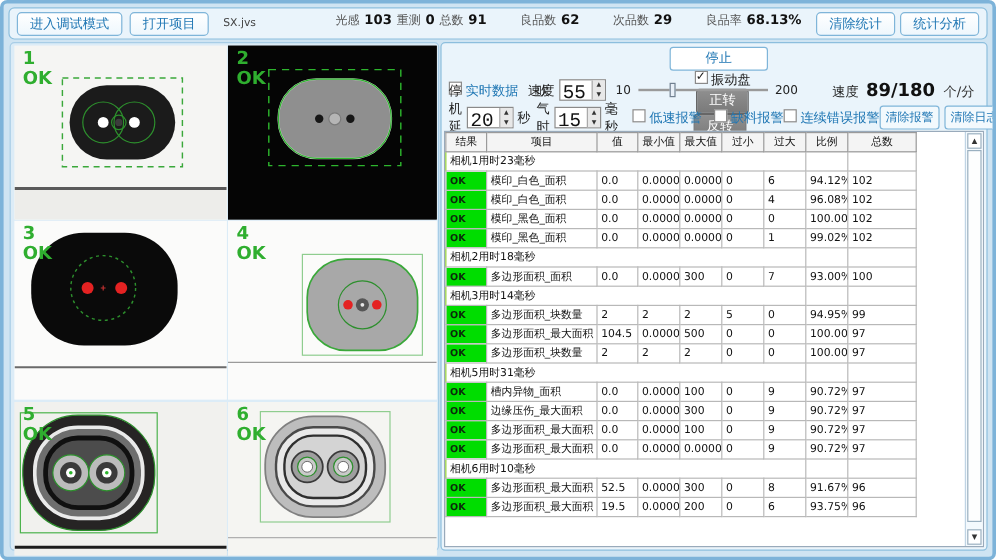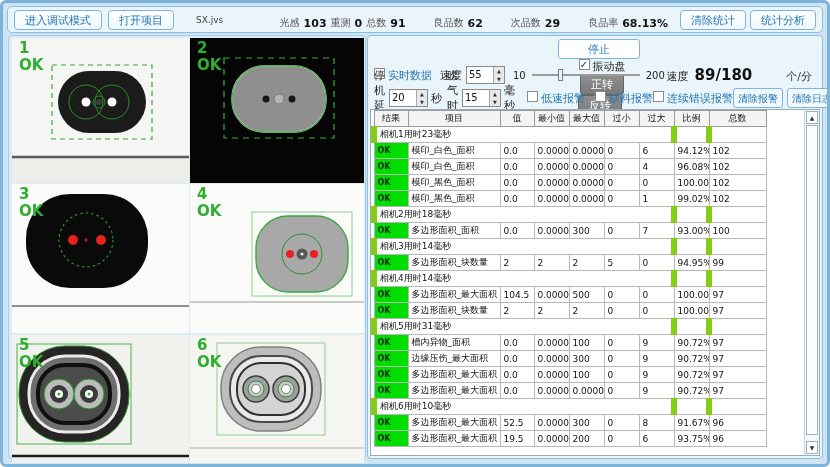--- a/index.html
+++ b/index.html
@@ -14,22 +14,22 @@
   .topbar {
     position:absolute; left:4px; top:3px; right:4px; height:27px;
     background:#eaf4fb; border:1px solid #8cbedd; border-radius:5px;
     display:flex; align-items:center; padding:0 6px; gap:6px;
   }
   .btn {
     background:linear-gradient(#ffffff,#eef7fd); border:1px solid #7fb5d9; border-radius:4px;
     color:#2077b4; font-size:11px; padding:2px 10px; height:20px; line-height:15px;
     white-space:nowrap; cursor:pointer; text-align:center;
   }
-  .proj-name { font-size:9px; color:#444; margin-left:16px; }
-  .stats { display:flex; align-items:flex-end; margin-left:auto; gap:4px; font-size:10px; color:#555; }
+  .proj-name { font-size:9px; color:#444; margin-left:6px; }
+  .stats { display:flex; align-items:flex-start; margin-left:auto; gap:4px; font-size:10px; color:#555; }
   .stats b { color:#111; font-size:11px; }
   .stat-group { white-space:nowrap; }
   .sp-l { margin-left:24px; }
   
   .left-panel { position:absolute; left:5px; top:32px; width:358px; bottom:5px;
     background:#dcecf7; border:1px solid #a8cde6; border-radius:4px; }
   .cam { position:absolute; overflow:hidden; background:#f4f4f2; }
   .cam svg { position:absolute; left:0; top:0; width:100%; height:100%; }
   .cam-label { position:absolute; left:7px; top:2px; color:#2fae2f; font-size:15px; line-height:17px; z-index:2; font-weight:bold; }
   
@@ -43,39 +43,39 @@
     color:#2077b4; font-size:11px; text-align:center; line-height:18px; cursor:pointer; }
   .gray-btn { background:linear-gradient(#8f8f8f,#7a7a7a); border:1px solid #666; border-radius:3px;
     color:#fff; font-size:11px; padding:2px 10px; height:38px; line-height:15px; cursor:pointer; }
   .chk { display:inline-flex; align-items:flex-start; gap:3px; white-space:nowrap; cursor:pointer; }
   .chk .box { width:11px; height:11px; background:#fff; border:1px solid #8a8a8a; display:inline-block;
     font-size:10px; line-height:10px; text-align:center; color:#222; }
   .chk.checked .box::after { content:"✓"; }
   .blue-label { color:#2077b4; }
   .run-text { margin-left:auto; font-size:12px; font-weight:bold; color:#181830; white-space:nowrap; padding-right:6px;font-family:Liberation Mono, monospace; }
   .spinner { display:inline-flex; height:18px; border:1px solid #8a8a8a; background:#fff; }
-  .spin-val { width:26px; font-size:10px; padding:2px 2px; color:#111; }
+  .spin-val { width:26px; font-size:16px; padding:2px 2px; color:#111;font-family:Liberation Mono, monospace; }
   .spin-arrows { display:flex; flex-direction:column; width:11px; border-left:1px solid #aaa; background:#e8e8e8; }
   .spin-arrows span { font-size:5px; line-height:8px; text-align:center; color:#333; cursor:pointer; }
   .slider { position:relative; width:108px; height:14px; margin:0 6px; }
   .slider .track { position:absolute; left:0; right:0; top:6px; height:2px; background:#9a9a9a; }
   .slider .thumb { position:absolute; left:24%; top:1px; width:5px; height:12px; background:#e8f0f8;
     border:1px solid #708090; cursor:pointer; }
   .rate-wrap { margin-left:auto; display:flex; align-items:baseline; gap:6px; white-space:nowrap; padding-right:6px;}
   .rate-val { font-size:15px; font-weight:bold; color:#111; }
-  .rate-unit { font-size:11px; color:#333; margin-left:28px; }
+  .rate-unit { font-size:11px; color:#333; margin-left:1px; }
   .small-btn { background:#f2f9fd; border:1px solid #7fb5d9; border-radius:3px; color:#2077b4;
     font-size:10px; padding:2px 4px; height:20px; line-height:13px; white-space:nowrap; cursor:pointer; }
   
   .table-wrap { position:absolute; left:2px; top:73px; right:2px; bottom:2px; background:#fff;
     border:1px solid #9ab; overflow:hidden; }
   table.results { border-collapse:collapse; table-layout:fixed; width:392px; font-size:9px; color:#111; }
   table.results th { border:1px solid #9a9a9a; background:#f4f4f4; font-weight:normal; height:16px; text-align:center; }
   table.results td { border:1px solid #b8b8b8; height:16px; padding:1px 3px; overflow:hidden; white-space:nowrap; }
-  table.results tr.group-row td { border-left:6px solid #84cc16; }
+  table.results tr.group-row td { border-left:1px solid #84cc16; }
   .ok-cell { background:#00dd00; color:#0a2a0a; font-weight:bold; font-size:8px; }
   
   .vscroll { position:absolute; top:0; right:0; width:15px; bottom:0; background:#f3f9fd; border-left:1px solid #c0d4e4; }
   .sb-btn { position:absolute; left:1px; right:1px; height:13px; background:#fff; border:1px solid #9ab0c0;
     font-size:6px; line-height:11px; text-align:center; color:#333; cursor:pointer; }
   .sb-btn.up { top:1px; } .sb-btn.down { bottom:1px; }
   .sb-thumb { position:absolute; left:1px; right:1px; top:15px; height:310px; background:#fdfefe;
     border:1px solid #9ab0c0; cursor:pointer; }
   
   #cam1 { left:3px; top:2px; width:177px; height:145px; }
@@ -390,25 +390,20 @@
               <td class="ok-cell">OK</td>
               <td>多边形面积_块数量</td>
               <td>2</td>
               <td>2</td>
               <td>2</td>
               <td>5</td>
               <td>0</td>
               <td>94.95%</td>
               <td>99</td>
             </tr>
-            <tr class="group-row">
-              <td colspan="7">相机4用时14毫秒</td>
-              <td></td>
-              <td></td>
-            </tr>
             <tr>
               <td class="ok-cell">OK</td>
               <td>多边形面积_最大面积</td>
               <td>104.5</td>
               <td>0.0000</td>
               <td>500</td>
               <td>0</td>
               <td>0</td>
               <td>100.00%</td>
               <td>97</td>

